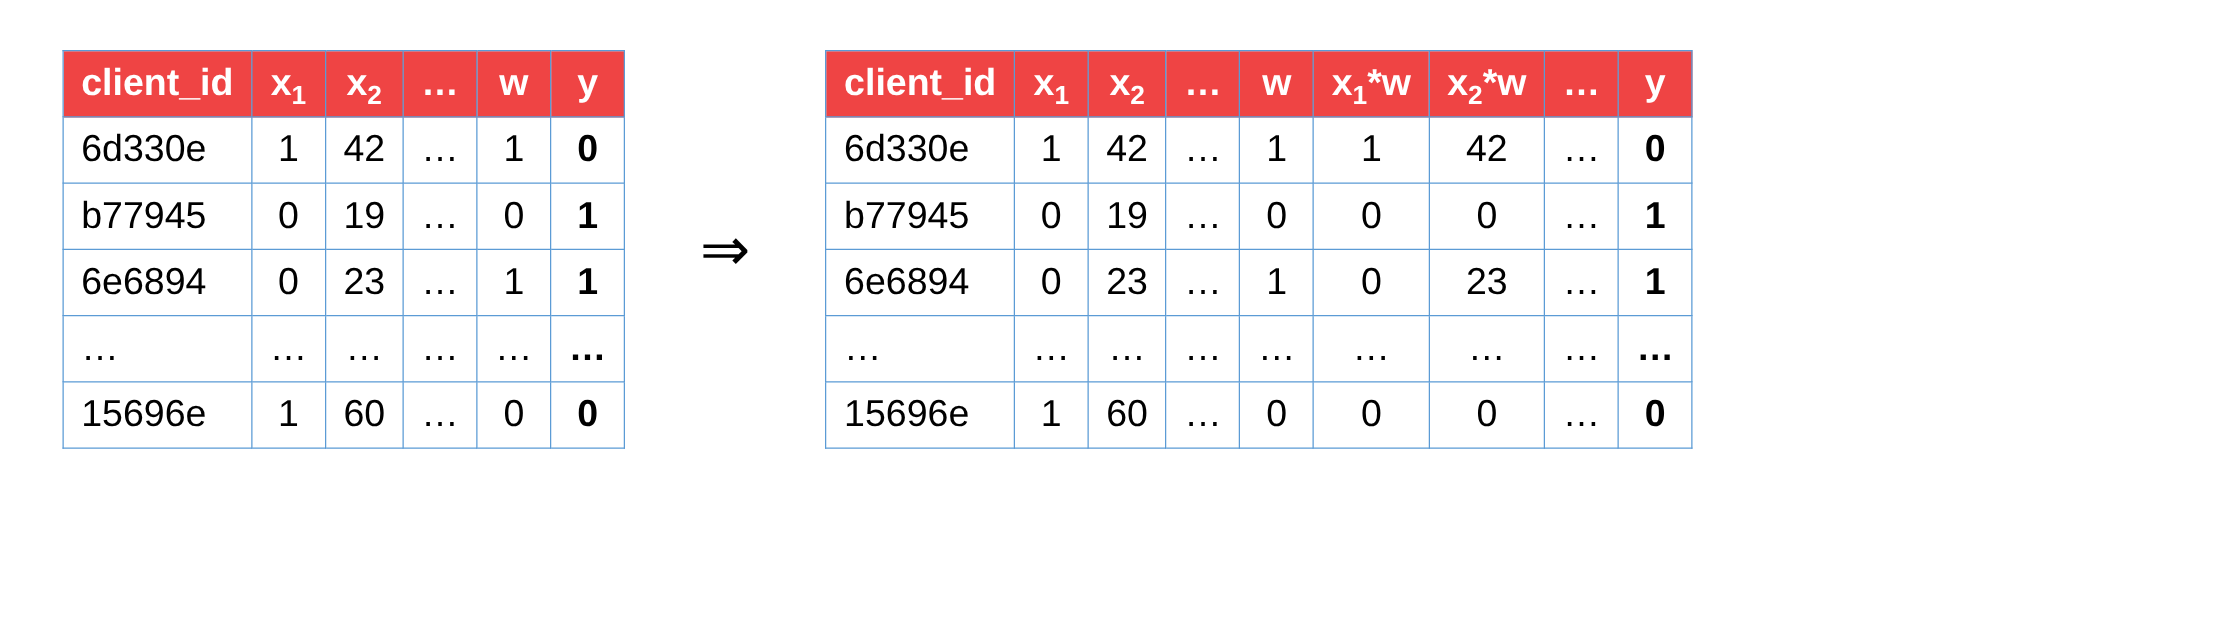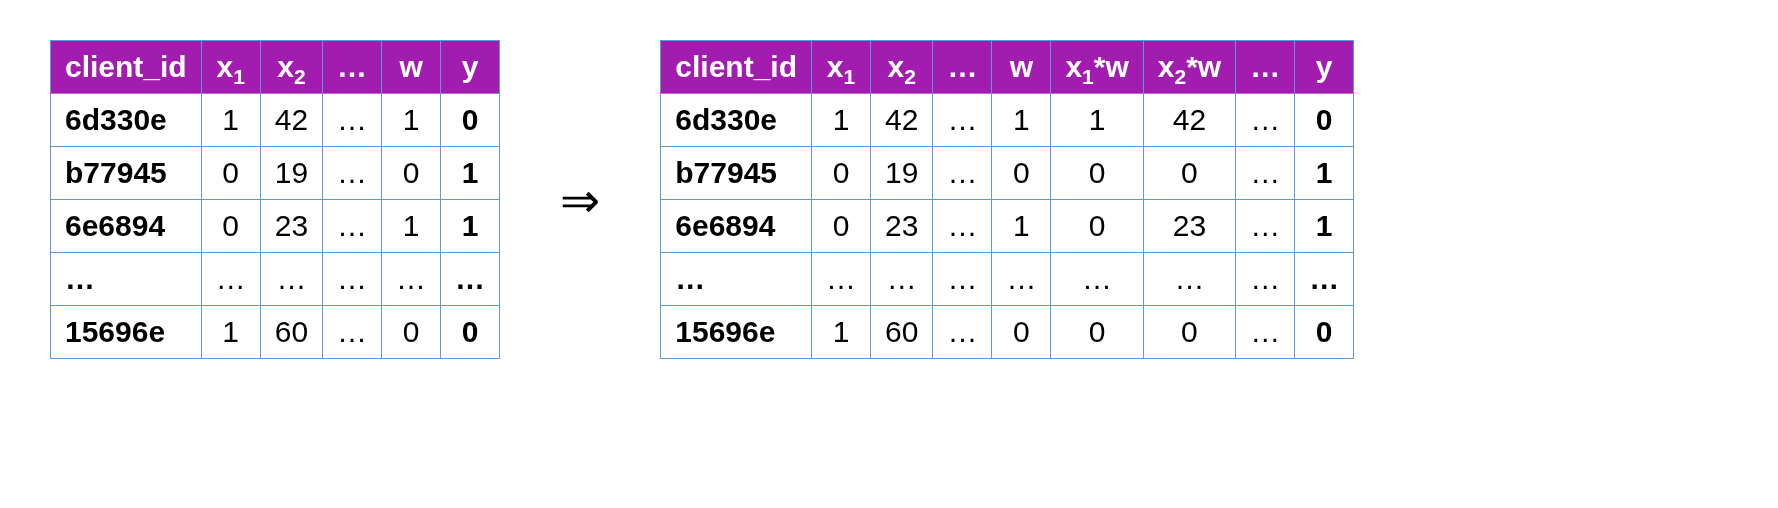--- a/index.html
+++ b/index.html
@@ -21,30 +21,30 @@
   }
   th, td {
     border: 1px solid #5b9bd5;
     padding: 8px 14px;
     font-size: 30px;
     text-align: center;
     line-height: 1.2;
     white-space: nowrap;
   }
   th {
-    background: #a21caf;
+    background: #ef4444;
     color: #fff;
     font-weight: 700;
     border: 1px solid #5b9bd5;
   }
   th:first-child, td:first-child {
     text-align: left;
   }
   td.idcell {
-    font-weight: 700;
+    font-weight: 400;
   }
   td.ycell {
     font-weight: 700;
   }
   sub {
     font-size: 0.7em;
     vertical-align: sub;
     line-height: 0;
   }
   .arrow {

